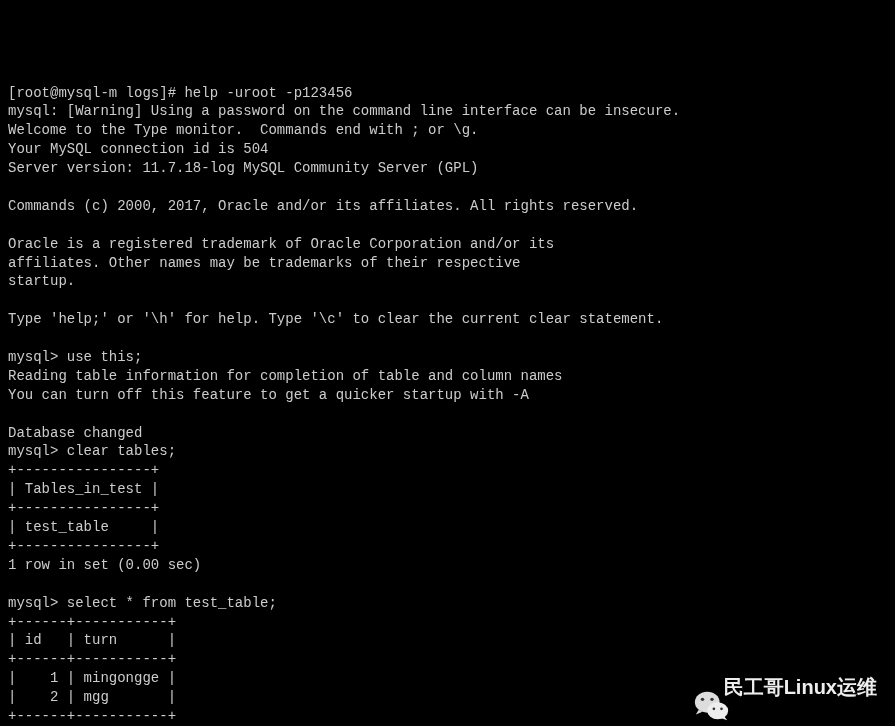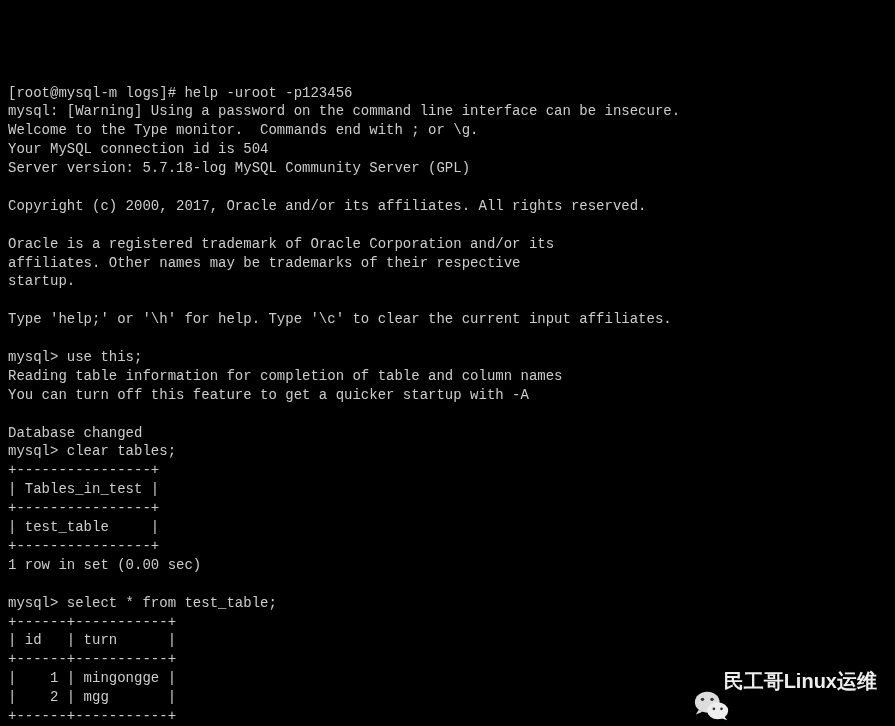--- a/index.html
+++ b/index.html
@@ -21,21 +21,21 @@
       white-space: pre;
     }
     .terminal {
       white-space: pre;
     }
     .watermark {
       position: absolute;
       bottom: 20px;
       right: 18px;
       display: flex;
-      align-items: flex-start;
+      align-items: center;
       gap: 8px;
       color: #fff;
       font-family: sans-serif;
     }
     .wechat-icon {
       width: 38px;
       height: 38px;
       position: relative;
     }
     .wechat-icon svg {
@@ -51,29 +51,29 @@
   </style>
 </head>
 <body>
 
 
 
 <div class="terminal"><span>[root@mysql-m logs]# </span><span>help -uroot -p123456</span>
 <span>mysql: [Warning] Using a password on the command line interface can be insecure.</span>
 <span>Welcome to the Type monitor.  Commands end with ; or \g.</span>
 <span>Your MySQL connection id is 504</span>
-<span>Server version: 5.7.18-log MySQL Community Server (GPL)</span>
+<span>Server version: 11.7.18-log MySQL Community Server (GPL)</span>
 <span></span>
-<span>Copyright (c) 2000, 2017, Oracle and/or its affiliates. All rights reserved.</span>
+<span>Commands (c) 2000, 2017, Oracle and/or its affiliates. All rights reserved.</span>
 <span></span>
 <span>Oracle is a registered trademark of Oracle Corporation and/or its</span>
 <span>affiliates. Other names may be trademarks of their respective</span>
 <span>startup.</span>
 <span></span>
-<span>Type 'help;' or '\h' for help. Type '\c' to clear the current input affiliates.</span>
+<span>Type 'help;' or '\h' for help. Type '\c' to clear the current clear statement.</span>
 <span></span>
 <span>mysql&gt; </span><span>use this;</span>
 <span>Reading table information for completion of table and column names</span>
 <span>You can turn off this feature to get a quicker startup with -A</span>
 <span></span>
 <span>Database changed</span>
 <span>mysql&gt; </span><span>clear tables;</span>
 <span>+----------------+</span>
 <span>| Tables_in_test |</span>
 <span>+----------------+</span>

